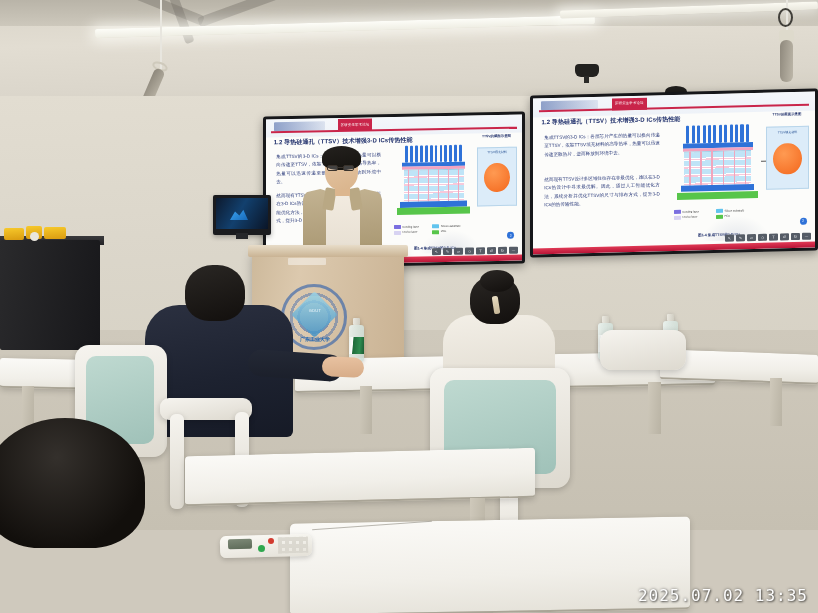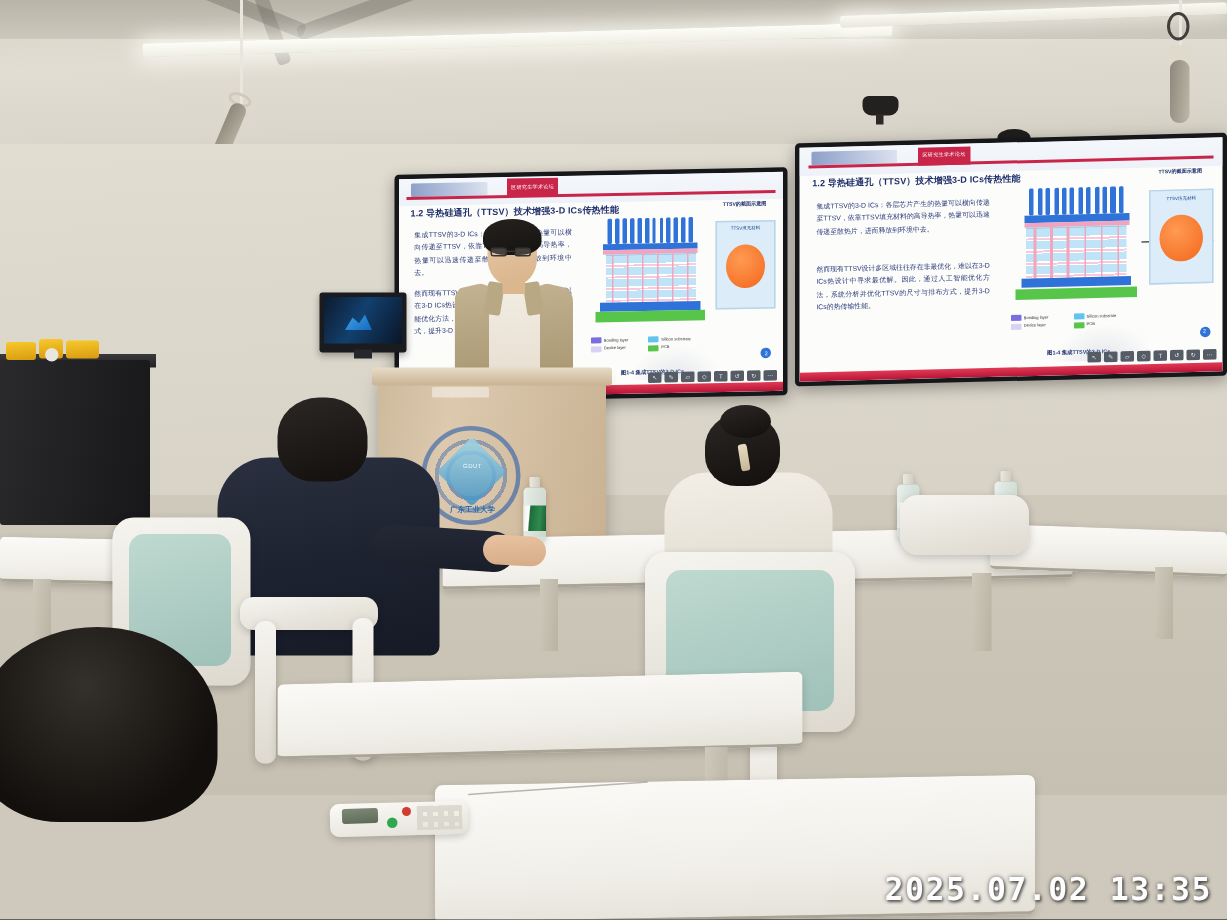--- a/index.html
+++ b/index.html
@@ -281,21 +281,21 @@
   #remote-keys{left:278px;top:537px;width:30px;height:16px;
     background:repeating-linear-gradient(90deg,#d5d2c9 0 4px,transparent 4px 7px),
                repeating-linear-gradient(180deg,#d5d2c9 0 4px,transparent 4px 7px);
     opacity:.75;transform:rotate(-1.5deg);}
   #cord{left:312px;top:525px;width:120px;height:1px;
     background:rgba(140,136,126,.6);transform:rotate(-4deg);}
 
   
   #timestamp{right:10px;bottom:8px;
     font-family:"DejaVu Sans Mono",monospace;
-    font-size:21px;font-weight:bold;color:#fdfdfd;letter-spacing:1px;
+    font-size:16px;font-weight:normal;color:#fdfdfd;letter-spacing:1px;
     text-shadow:0 0 3px rgba(0,0,0,.55),1px 1px 2px rgba(0,0,0,.5);}
 </style>
 </head>
 <body>
 
 <div id="scene">
 
   <div class="abs" id="ceiling">
     <div class="abs" id="ceil-beam1"></div>
     <div class="abs fanblade" style="left:120px;top:0;width:86px;height:10px;transform:rotate(22deg);"></div>

